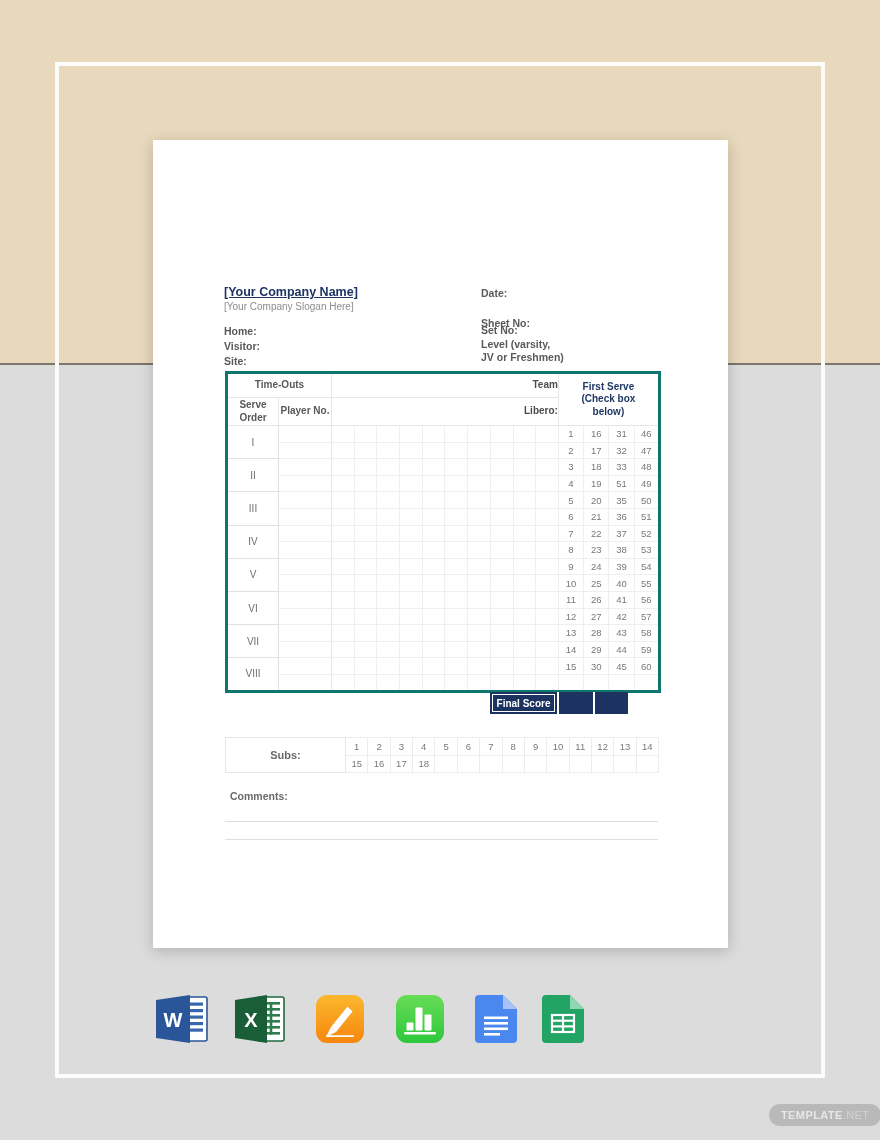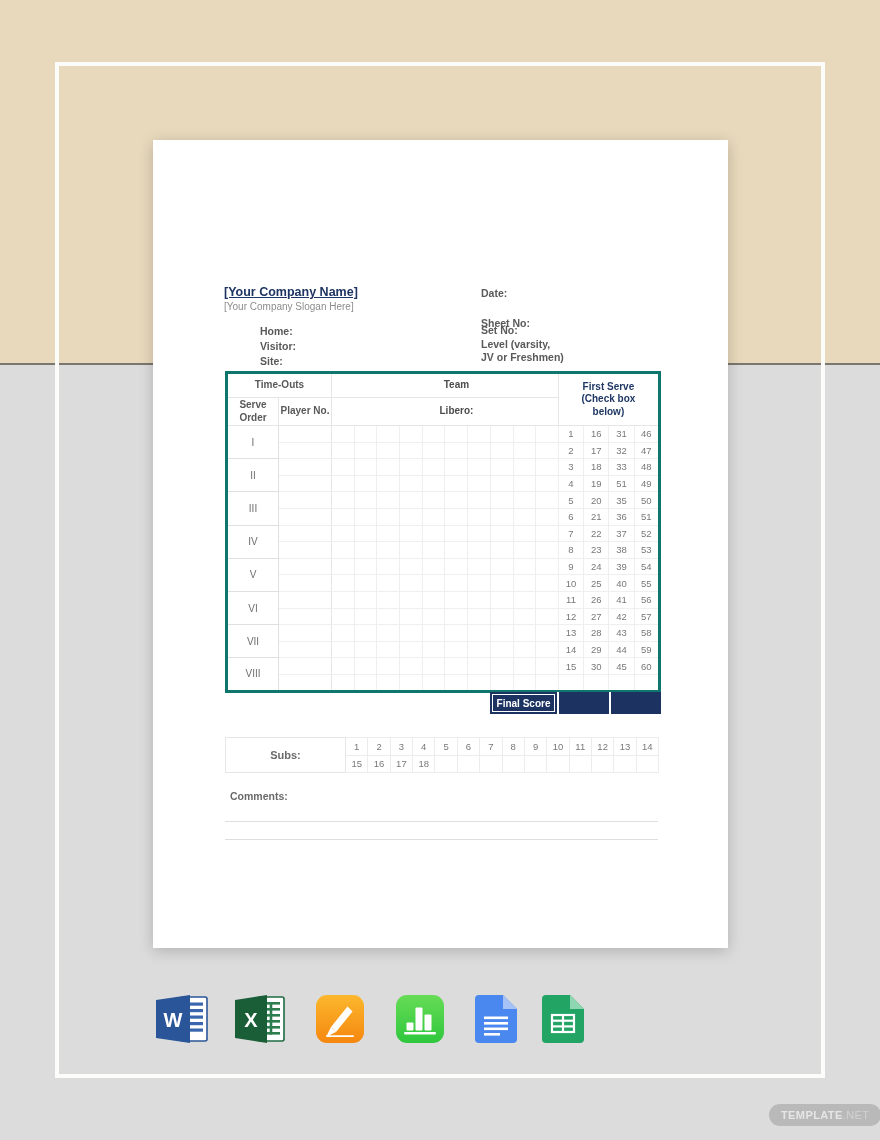--- a/index.html
+++ b/index.html
@@ -30,21 +30,21 @@
   .company-slogan{
     position:absolute;left:71px;top:161px;
     font-size:10px;color:#8d8d8d;
   }
   .meta-right{
     position:absolute;left:328px;top:146px;
     font-size:10.5px;font-weight:700;color:#595959;line-height:15px;white-space:pre-line;
   }
   .home-block{
     position:absolute;left:71px;top:184px;
-    font-size:10.5px;font-weight:700;color:#595959;line-height:15px;margin-left:36px;
+    font-size:10.5px;font-weight:700;color:#595959;line-height:15px;
   }
   .set-block{
     position:absolute;left:328px;top:184px;
     font-size:10.5px;font-weight:700;color:#595959;line-height:13.5px;
   }
   
   .score-table{
     position:absolute;left:72px;top:231px;width:433px;
     border-collapse:collapse;table-layout:fixed;
     border:3px solid #0f766e;
@@ -52,37 +52,37 @@
   .score-table col.c-serve{width:52px;}
   .score-table col.c-player{width:53px;}
   .score-table col.c-grid{width:22.7px;}
   .score-table col.c-num{width:25.25px;}
   .score-table th{
     border:1px solid #e6e6e6;font-size:10px;font-weight:700;color:#595959;
     padding:0;text-align:center;line-height:1.25;
   }
   .score-table thead tr:nth-child(1){height:25px;}
   .score-table thead tr:nth-child(2){height:28px;}
-  .score-table th.left-head{text-align:center;padding-left:23px;color:#4c4c4c;}
+  .score-table th.left-head{text-align:right;padding-left:23px;color:#4c4c4c;}
   .score-table th.first-serve-head{color:#1f3864;padding:0 6px;}
   .score-table tbody tr{height:16.6px;}
   .score-table td{border:1px solid #efefef;padding:0;}
   .score-table tr.row-a td{border-top:1px solid #e0e0e0;}
   .score-table tr.row-b td{border-top:1px solid #f4f4f4;}
   .score-table td.serve-cell{
     border:1px solid #e0e0e0;text-align:center;
     font-size:10px;color:#6e6e6e;
   }
   .score-table td.player-cell{border-left:1px solid #e6e6e6;border-right:1px solid #e6e6e6;}
   .score-table td.num-cell{
     text-align:center;font-size:9.5px;color:#787878;border-left:1px solid #ececec;
   }
   
   .final-score{
-    position:absolute;left:337px;top:552px;width:171px;height:22px;
+    position:absolute;left:337px;top:552px;width:138px;height:22px;
     background:#1c3361;display:flex;align-items:stretch;z-index:3;
   }
   .fs-label{
     width:61px;margin:2px;border:1px solid #ffffff;
     display:flex;align-items:center;justify-content:center;
     color:#ffffff;font-size:10px;font-weight:700;white-space:nowrap;
   }
   .fs-cell{flex:1;border-left:2px solid #ffffff;margin:0;}
   
   .subs-table{

